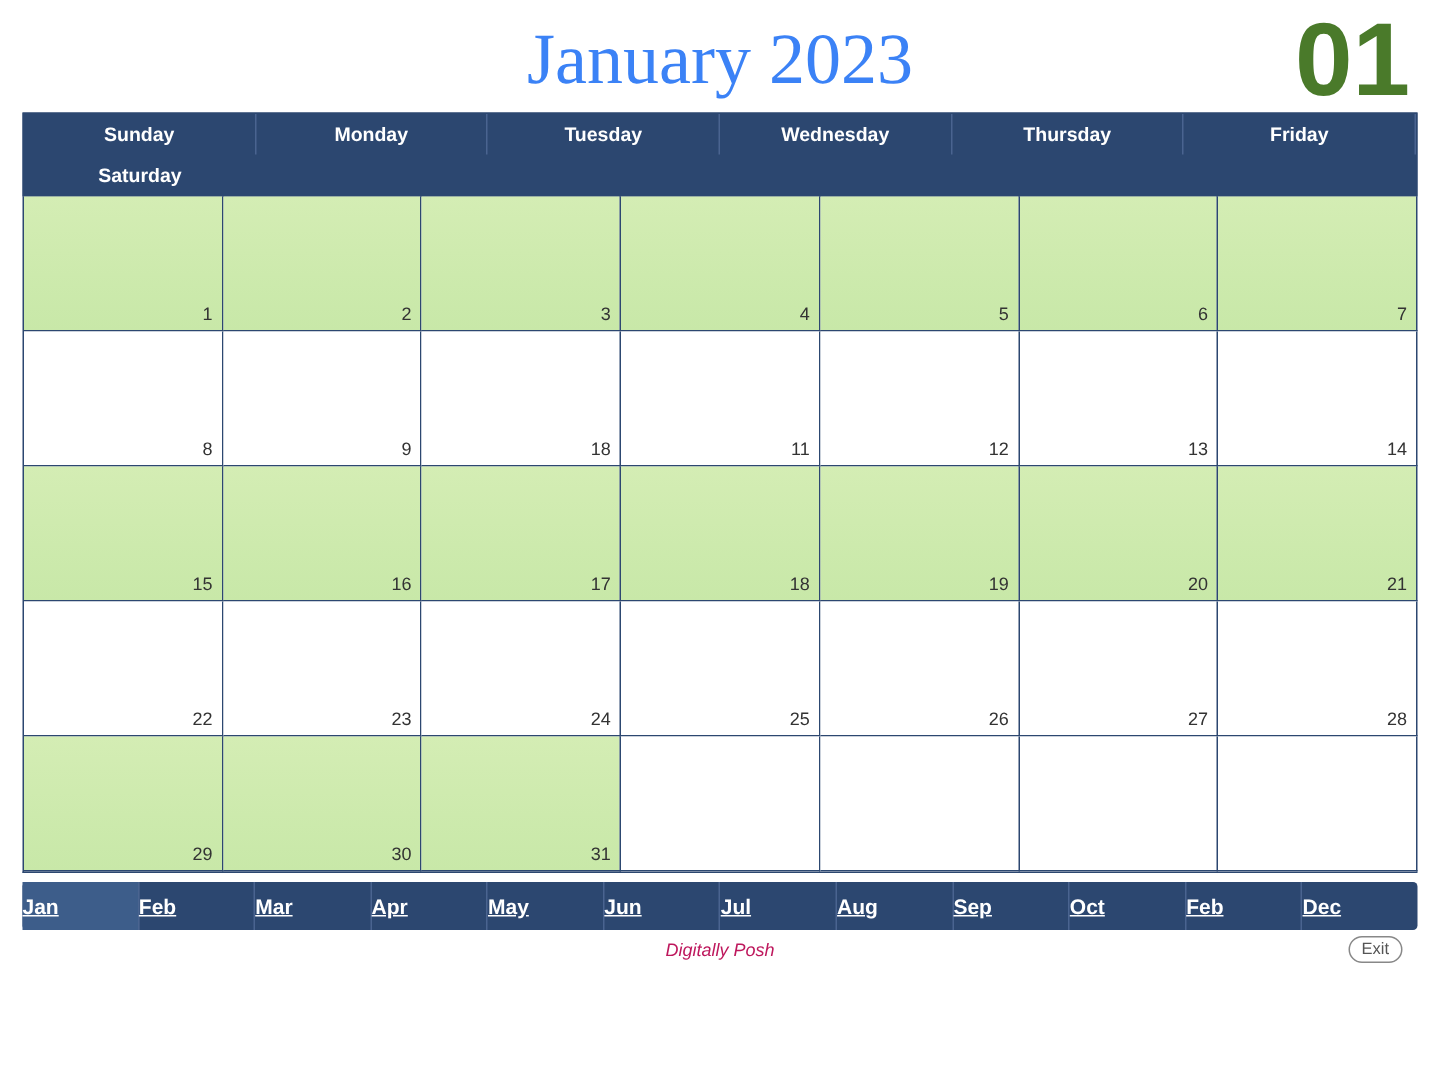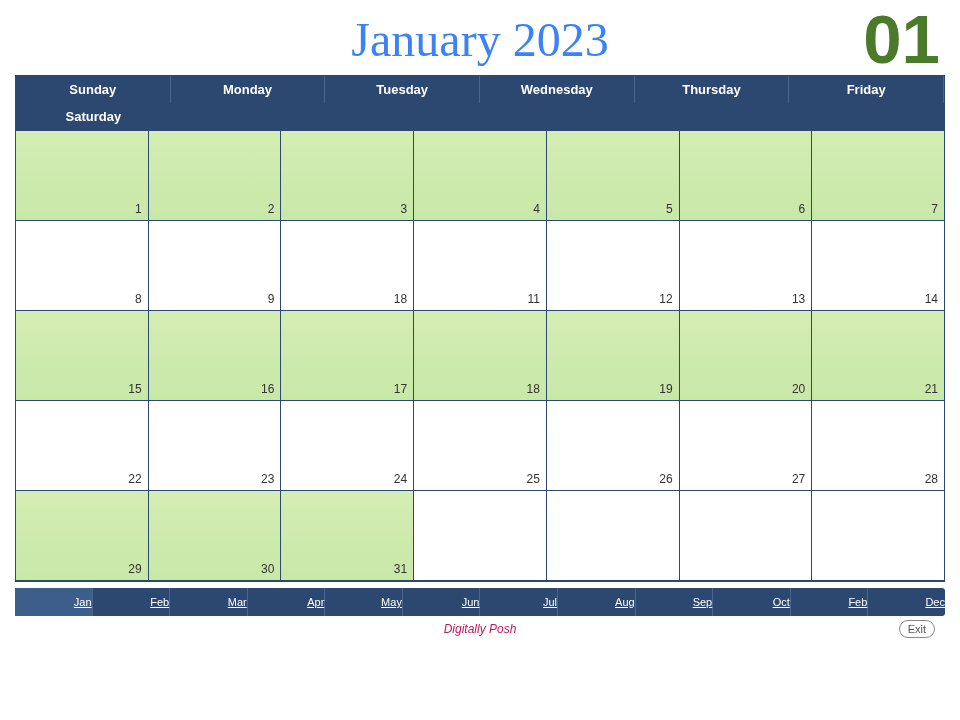--- a/index.html
+++ b/index.html
@@ -96,25 +96,25 @@
 
     
     .month-nav {
       display: flex;
       background: #2c4770;
       margin: 6px 15px 0 15px;
       border-radius: 3px;
     }
     .month-nav-item {
       flex: 1;
-      text-align: right;
+      text-align: left;
       padding: 8px 0;
       color: white;
-      font-size: 11px;
-      font-weight: 400;
+      font-size: 14px;
+      font-weight: 700;
       cursor: pointer;
       border-right: 1px solid #4a6490;
       text-decoration: underline;
     }
     .month-nav-item:last-child {
       border-right: none;
     }
     .month-nav-item.active {
       background: #3d5d8a;
     }

